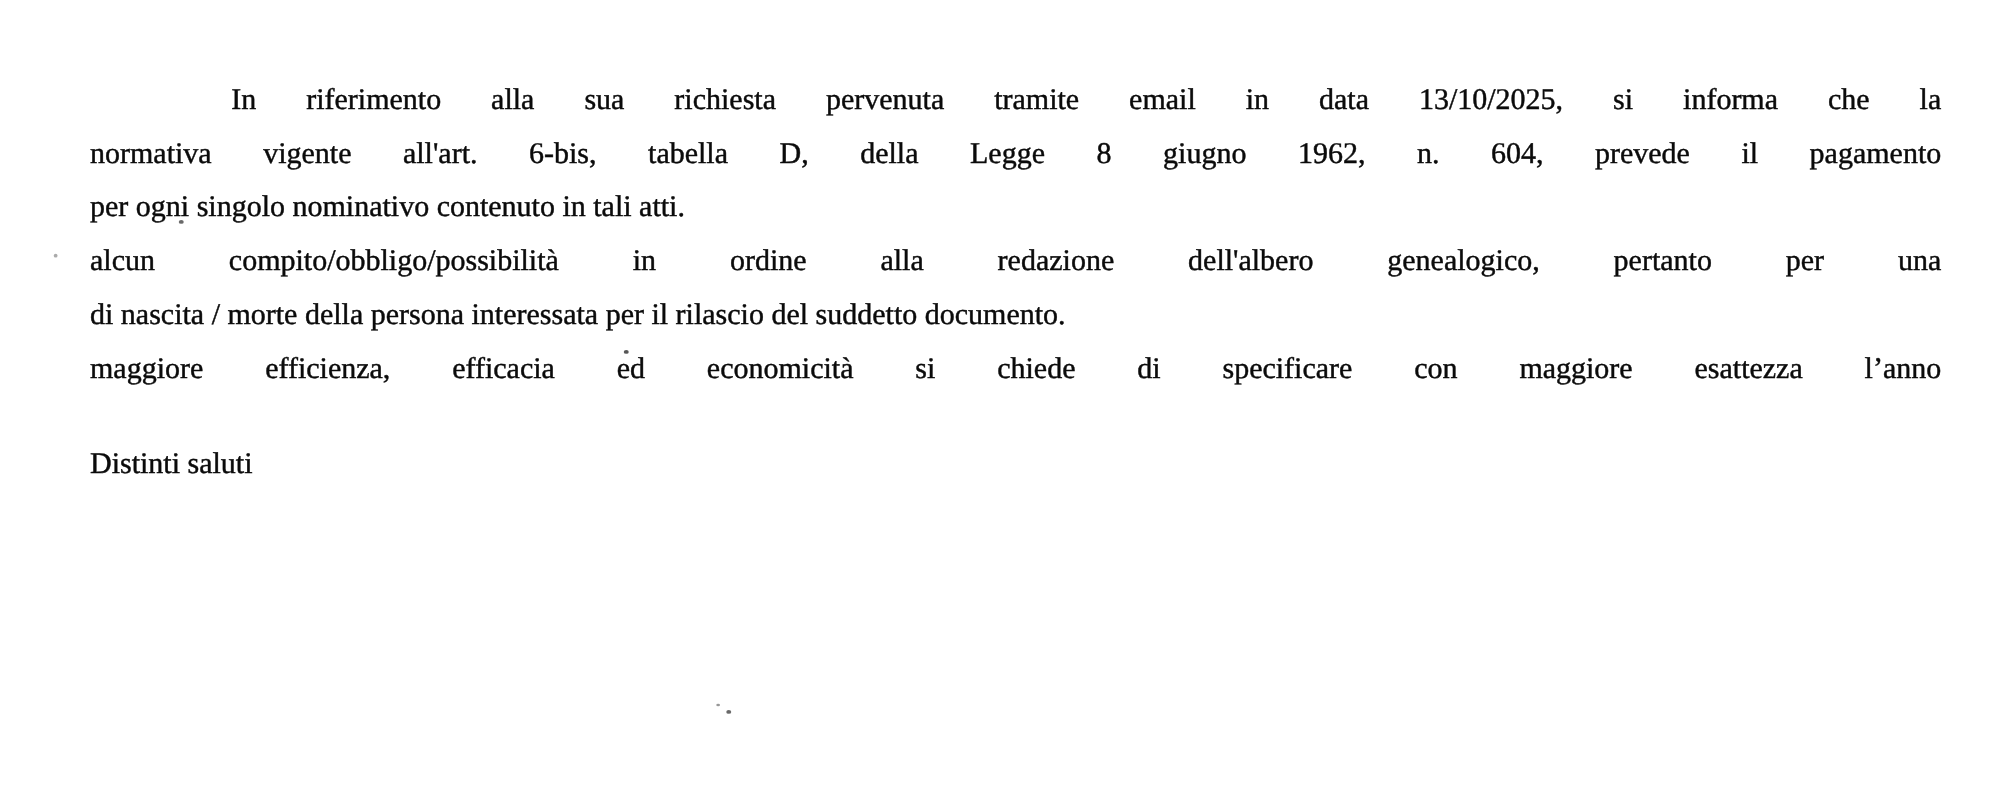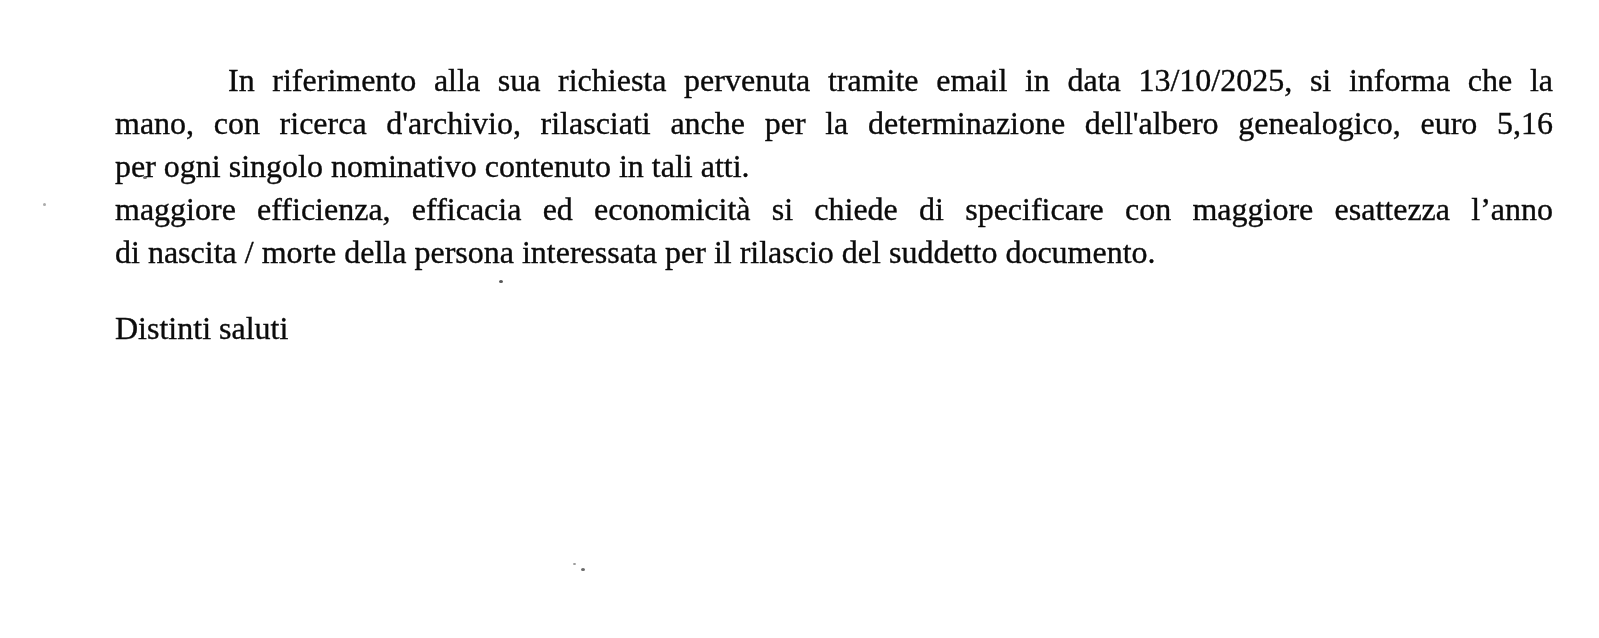--- a/index.html
+++ b/index.html
@@ -16,26 +16,25 @@
     color: #0b0b0b;
   }
   .page {
     position: absolute;
     left: 72px;
     top: 0;
     width: 1481px;
     padding-top: 59px;
   }
   .ln {
-    font-size: 32px;
+    font-size: 24px;
     line-height: 43px;
     text-align: justify;
     text-align-last: justify;
     white-space: normal;
-    margin-left: 43px;
     -webkit-text-stroke: 0.35px currentColor;
   }
   .ln.indent {
     padding-left: 113px;
   }
   .ln.para-end {
     text-align: right;
     text-align-last: left;
   }
   .ln.closing {
@@ -53,24 +52,25 @@
   .speck.s2 { left: 499px; top: 280px; width: 4px; height: 3px; opacity: .9; }
   .speck.s3 { left: 573px; top: 563px; width: 3px; height: 2px; opacity: .55; }
   .speck.s4 { left: 581px; top: 568px; width: 4px; height: 3px; opacity: .8; }
   .speck.s5 { left: 43px;  top: 203px; width: 3px; height: 3px; opacity: .45; }
 </style>
 </head>
 <body>
 
 <div class="page">
   <div class="ln indent">In riferimento alla sua richiesta pervenuta tramite email in data 13/10/2025, si informa che la</div>
-  <div class="ln">mano, con ricerca d'archivio, rilasciati anche per la determinazione dell'albero genealogico, euro 5,16</div>
+  <div class="ln">normativa vigente all'art. 6-bis, tabella D, della Legge 8 giugno 1962, n. 604, prevede il pagamento</div>
   <div class="ln para-end">per ogni singolo nominativo contenuto in tali atti.</div>
+  <div class="ln">alcun compito/obbligo/possibilità in ordine alla redazione dell'albero genealogico, pertanto per una</div>
+  <div class="ln para-end">di nascita / morte della persona interessata per il rilascio del suddetto documento.</div>
   <div class="ln">maggiore efficienza, efficacia ed economicità si chiede di specificare con maggiore esattezza l’anno</div>
-  <div class="ln para-end">di nascita / morte della persona interessata per il rilascio del suddetto documento.</div>
   <div class="ln closing">Distinti saluti</div>
 </div>
 
 <div class="speck s1"></div>
 <div class="speck s2"></div>
 <div class="speck s3"></div>
 <div class="speck s4"></div>
 <div class="speck s5"></div>
 
 </body></html>

